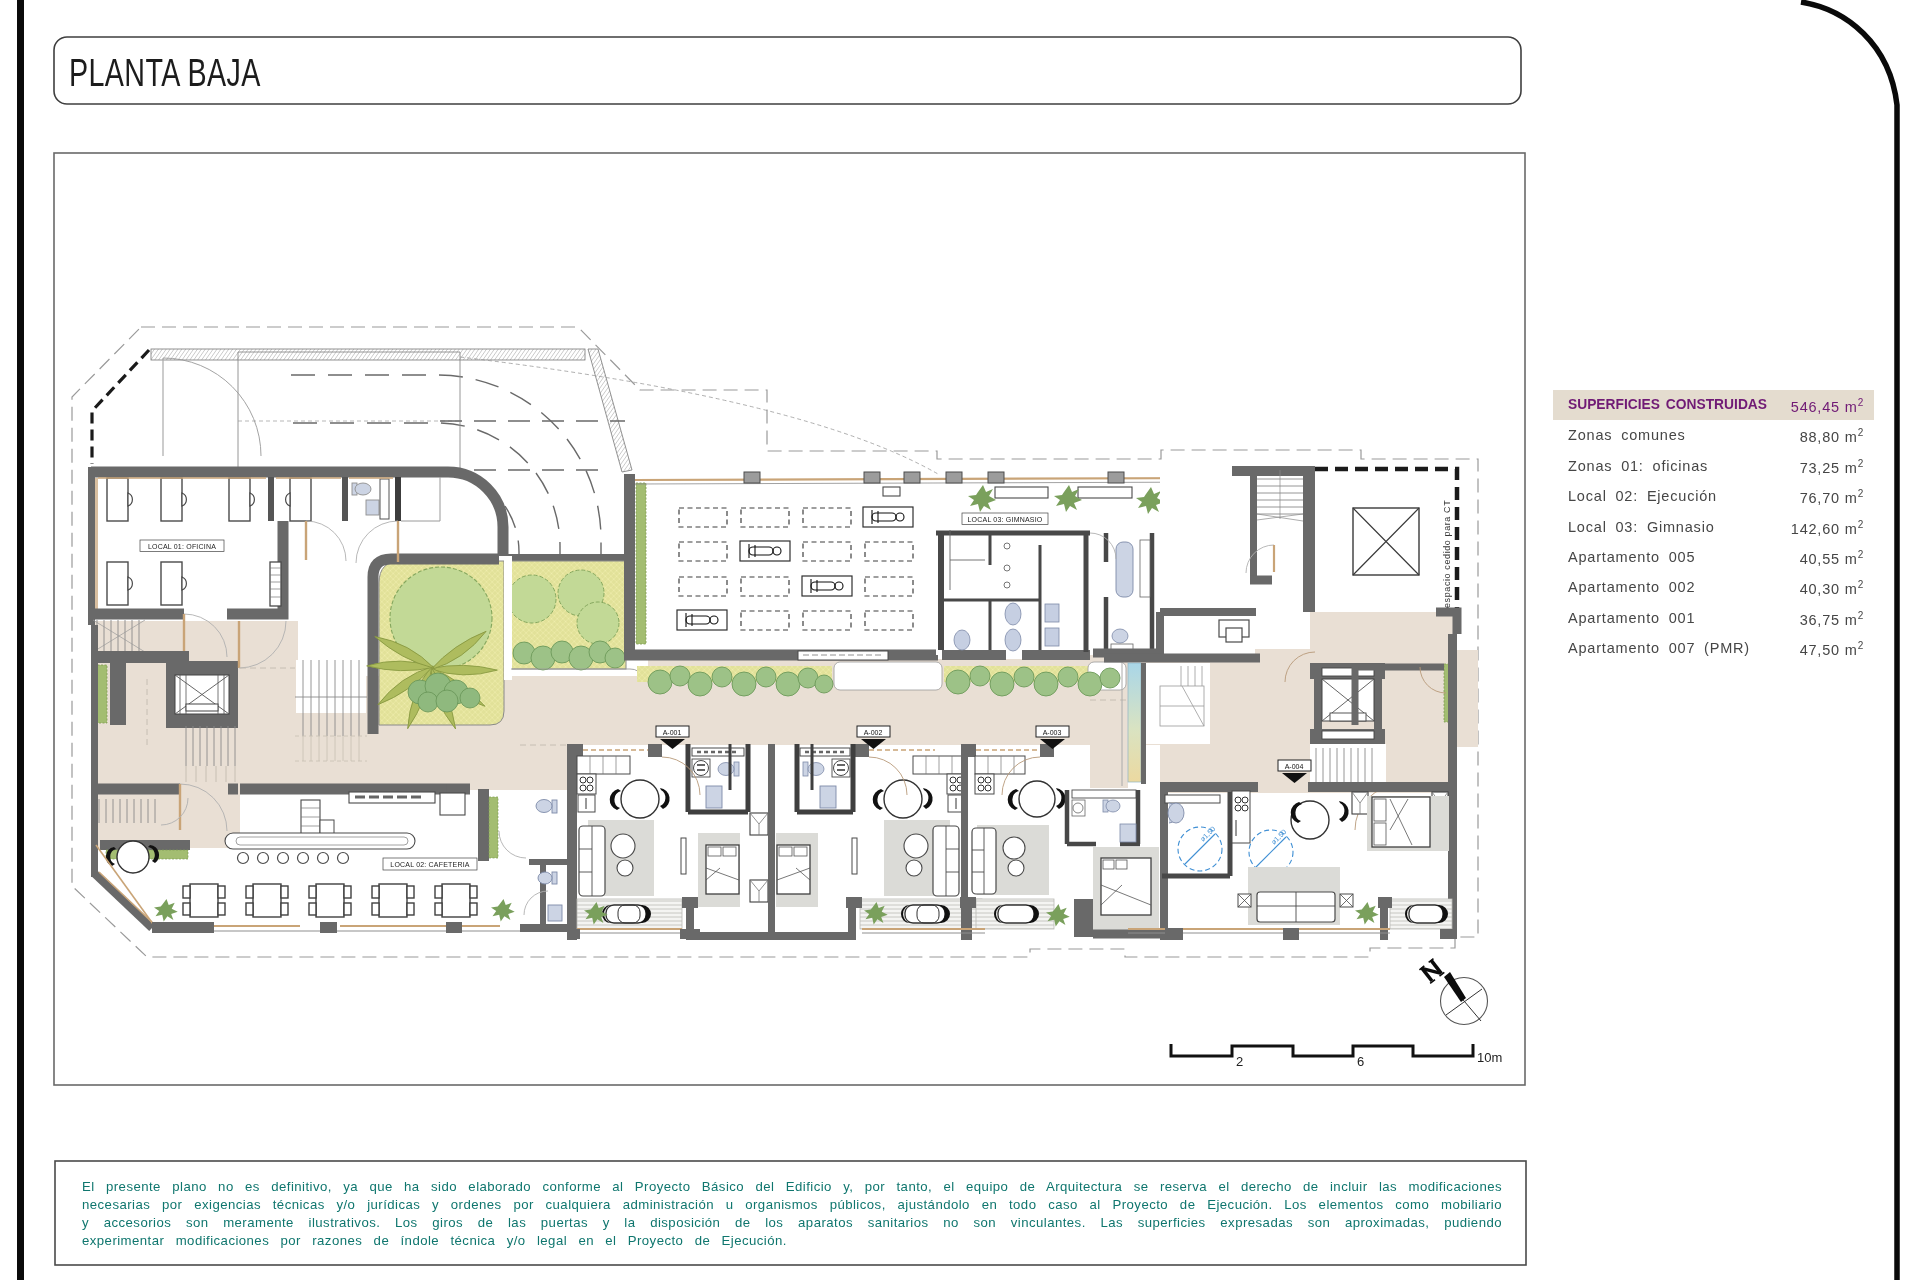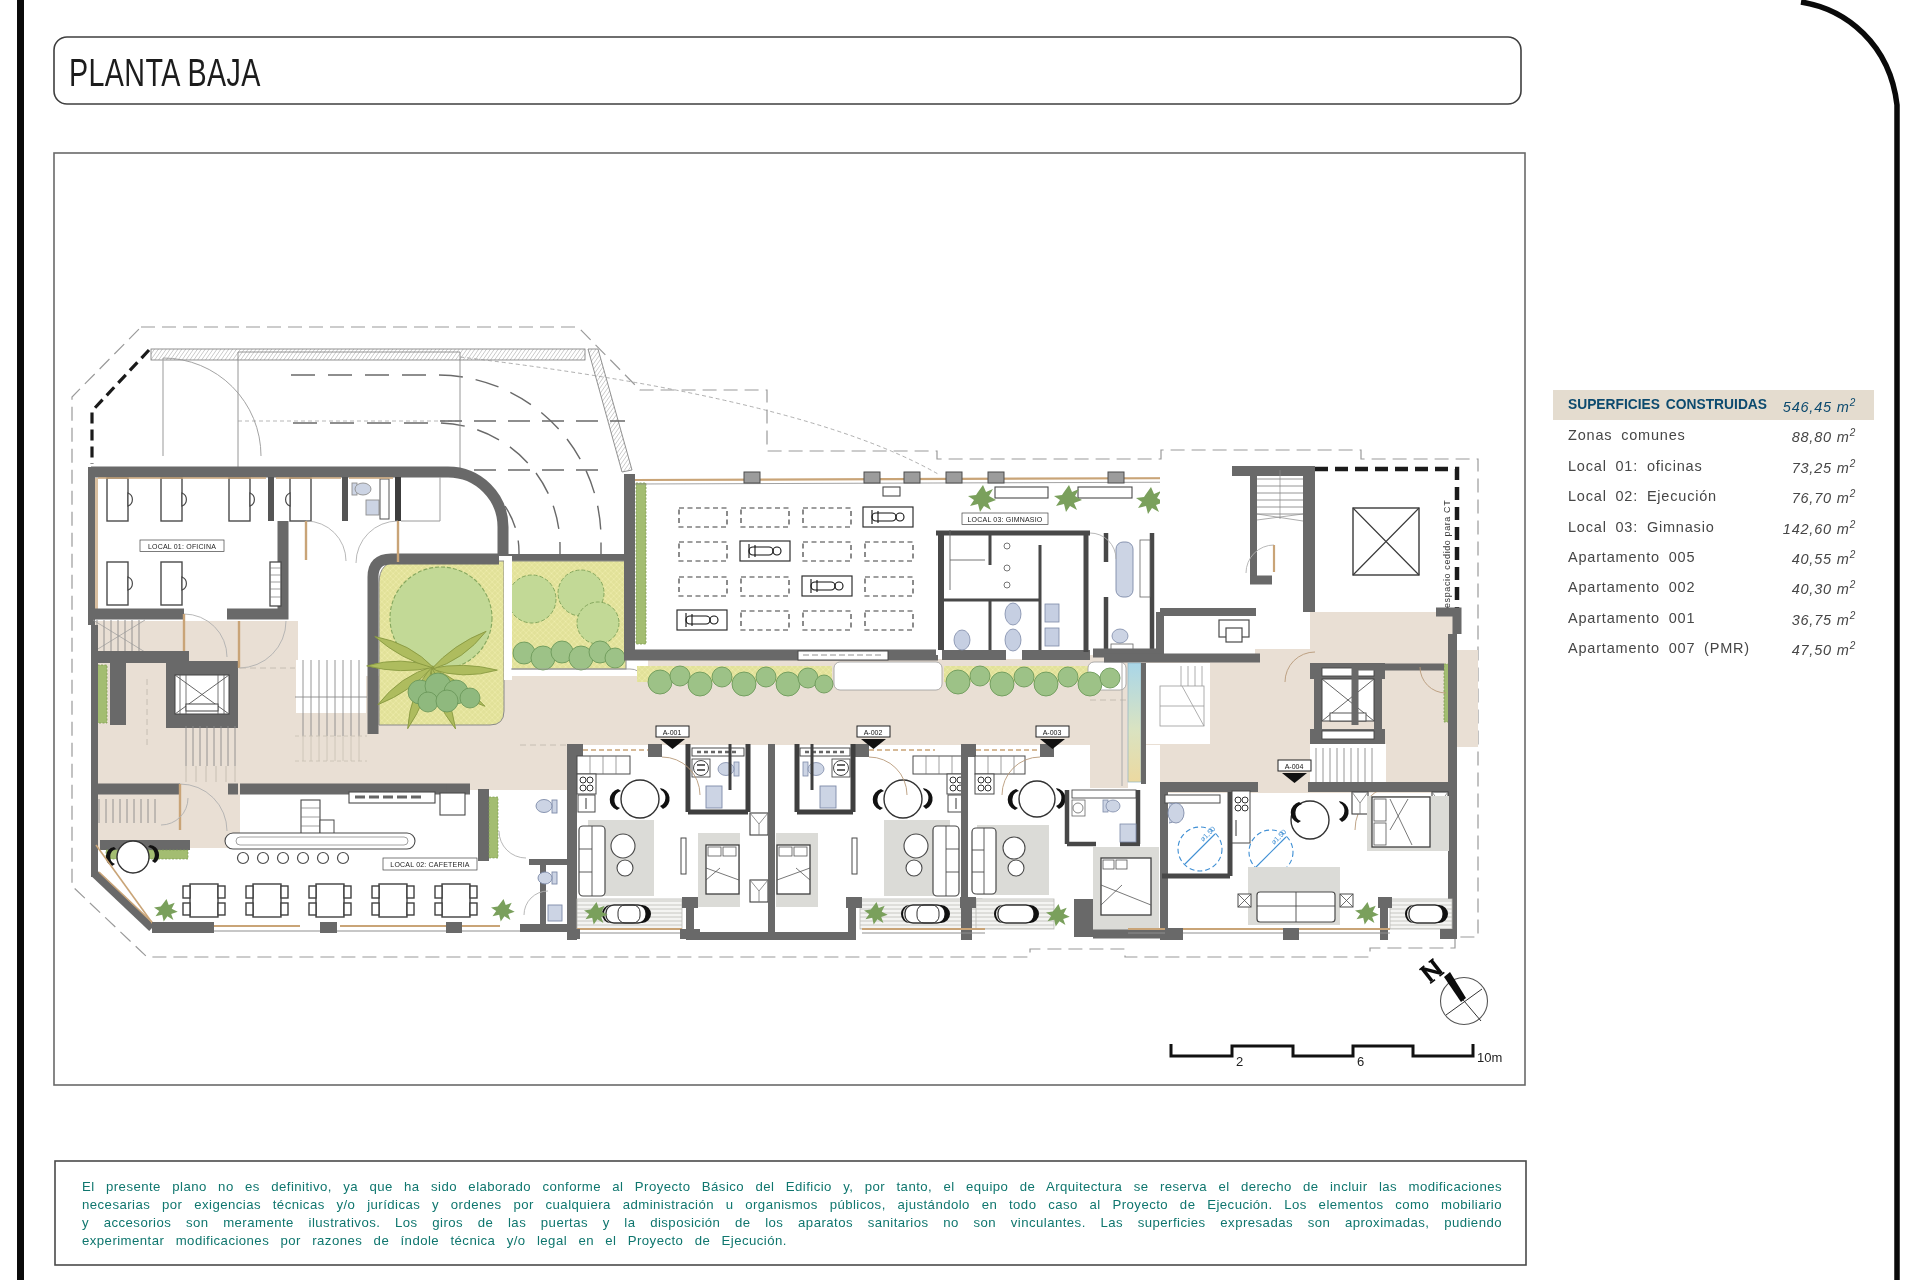--- a/index.html
+++ b/index.html
@@ -5,22 +5,22 @@
   html,body{margin:0;padding:0;background:#ffffff;}
   .page{position:relative;width:1920px;height:1280px;background:#fff;overflow:hidden;
         font-family:"Liberation Sans", sans-serif;}
   svg{position:absolute;left:0;top:0;}
   .title{position:absolute;left:69px;top:52px;font-size:38px;color:#1c1c1c;letter-spacing:0.5px;transform:scaleX(0.755);transform-origin:0 50%;}
   .disc{position:absolute;left:82px;top:1178px;width:1420px;font-size:13.2px;line-height:18px;
         color:#0f766e;text-align:justify;letter-spacing:0.45px;word-spacing:7.2px;}
   .tbl{position:absolute;left:1553px;top:390px;width:321px;font-size:14.5px;color:#464646;}
   .trow{position:relative;height:30.4px;}
   .trow .lab{position:absolute;left:15px;top:7px;letter-spacing:0.8px;word-spacing:4px;white-space:nowrap;}
-  .trow .val{position:absolute;right:18px;top:7px;letter-spacing:0.8px;white-space:nowrap;font-style:italic;}
-  .thead{background:#e4dccf;color:#0c4a6e;}
+  .trow .val{position:absolute;right:10px;top:7px;letter-spacing:0.8px;white-space:nowrap;}
+  .thead{background:#e4dccf;color:#701a75;}
   sup{font-size:10px;}
 </style>
 </head>
 <body>
 <div class="page">
 <svg width="1920" height="1280" viewBox="0 0 1920 1280">
 <defs>
   <pattern id="gardenHatch" width="4" height="4" patternUnits="userSpaceOnUse" patternTransform="rotate(45)">
     <rect width="4" height="4" fill="#f0eeae"></rect>
     <path d="M0,0 H4 M0,2 H4 M0,0 V4 M2,0 V4" stroke="#cfd17e" stroke-width="0.55"></path>
@@ -900,21 +900,21 @@
 <div class="tbl">
   <div class="trow thead">
         <span class="lab" style="font-weight:bold;letter-spacing:0px;word-spacing:2px;font-size:13.8px;">SUPERFICIES CONSTRUIDAS</span>
         <span class="val">546,45 m<sup>2</sup></span>
       </div>
   <div class="trow">
         <span class="lab">Zonas comunes</span>
         <span class="val">88,80 m<sup>2</sup></span>
       </div>
   <div class="trow">
-        <span class="lab">Local 01: oficinas</span>
+        <span class="lab">Zonas 01: oficinas</span>
         <span class="val">73,25 m<sup>2</sup></span>
       </div>
   <div class="trow">
         <span class="lab">Local 02: Ejecución</span>
         <span class="val">76,70 m<sup>2</sup></span>
       </div>
   <div class="trow">
         <span class="lab">Local 03: Gimnasio</span>
         <span class="val">142,60 m<sup>2</sup></span>
       </div>

